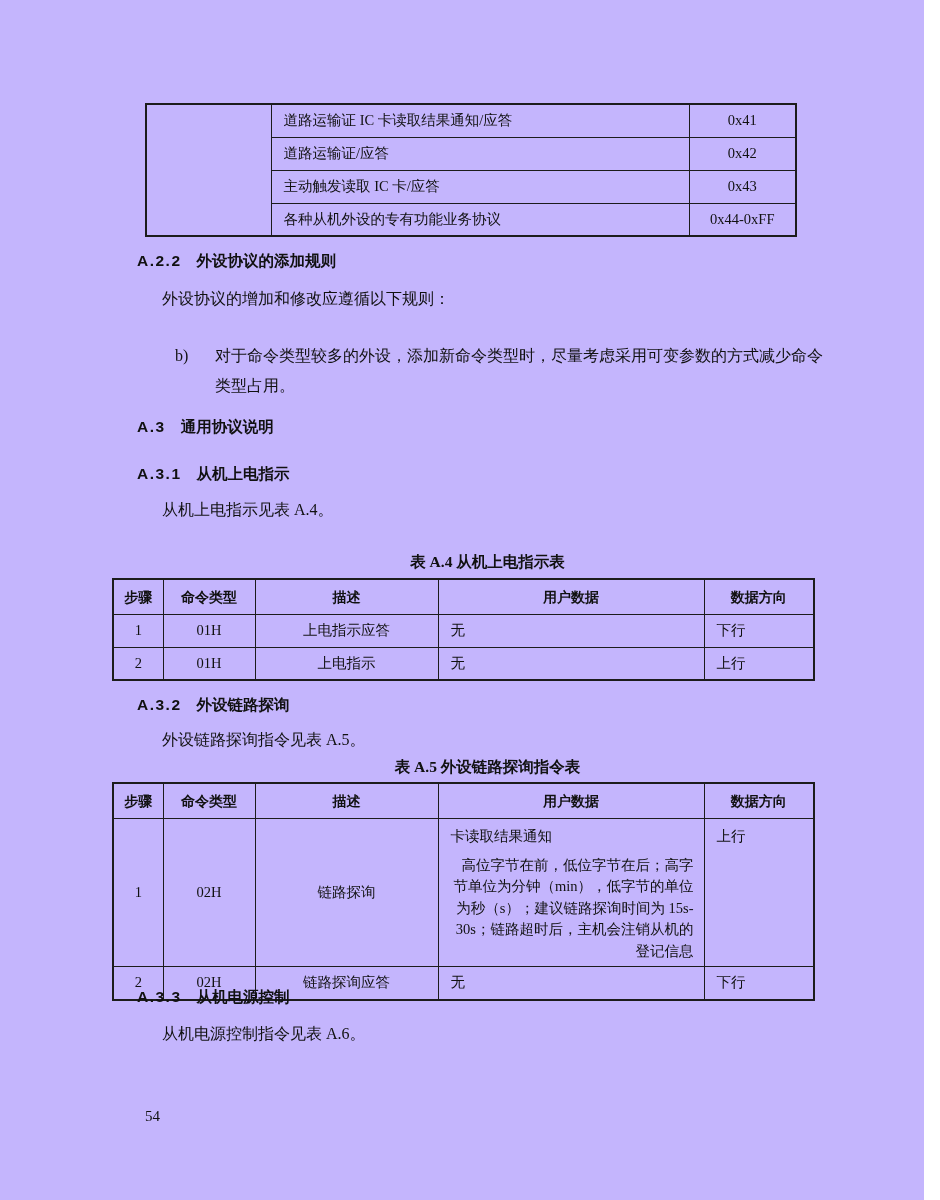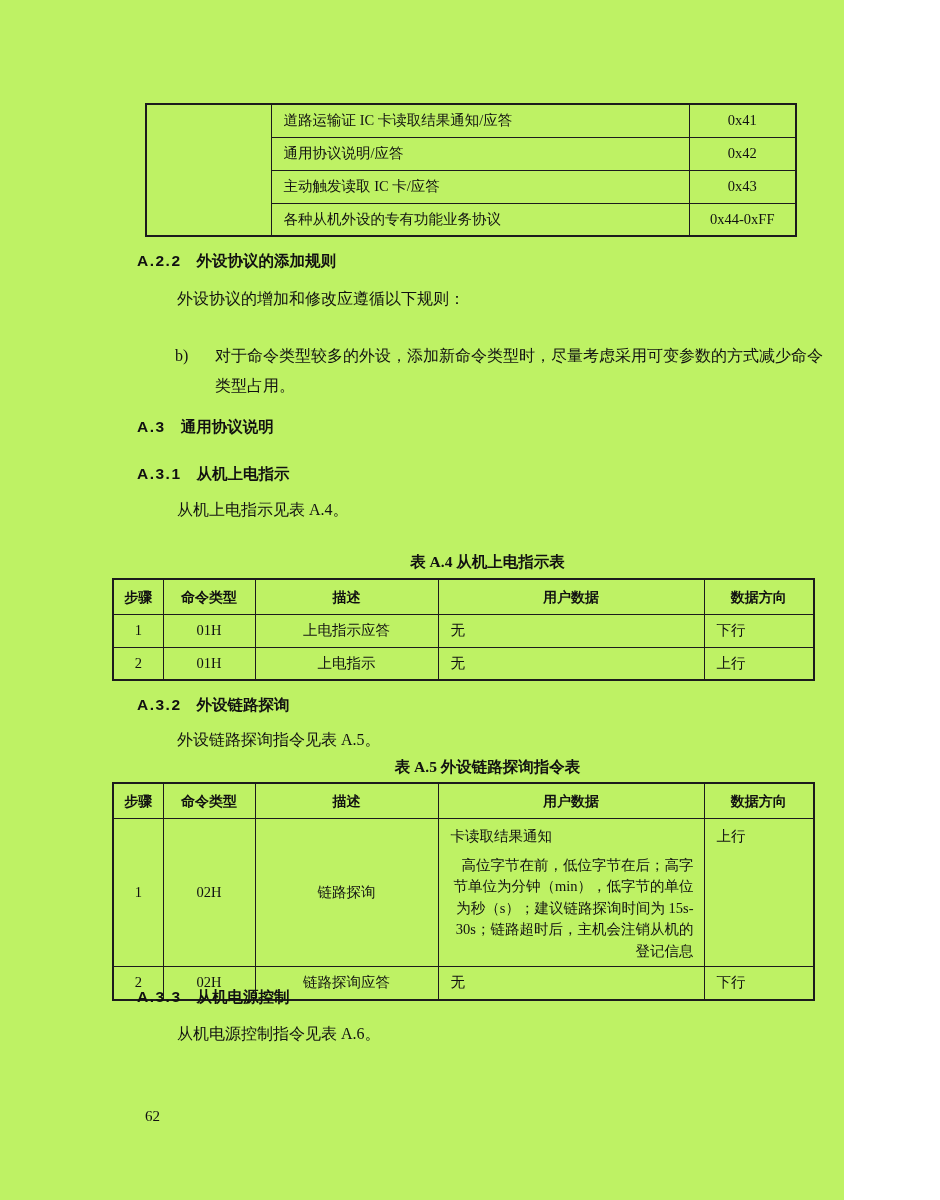--- a/index.html
+++ b/index.html
@@ -1,21 +1,21 @@
 <!DOCTYPE html>
 <html><head>
 <meta charset="utf-8">
 <style>
   html,body { margin:0; padding:0; }
   body {
     width:940px; height:1200px; background:#ffffff;
     font-family:"Liberation Serif","DejaVu Serif",serif;
     color:#111111;
   }
-  .page { position:relative; width:844px; height:1200px; overflow:hidden; background:#bef264; }
+  .page { position:relative; width:924px; height:1200px; overflow:hidden; background:#c4b5fd; }
 
   
   table.tbl {
     position:absolute; border-collapse:collapse; table-layout:fixed;
     border:2px solid #1c1c1c;
   }
   table.tbl td, table.tbl th {
     border:1px solid #1c1c1c; padding:0; overflow:hidden;
     font-size:14.5px; line-height:1.3; vertical-align:middle;
   }
@@ -42,21 +42,21 @@
 
   
   .sec-head {
     position:absolute; left:137px;
     font-family:"Liberation Sans","DejaVu Sans",sans-serif;
     font-weight:bold; font-size:15.5px; white-space:nowrap;
   }
   .sec-num { letter-spacing:1.5px; margin-right:15px; }
 
   
-  .para { position:absolute; left:177px; font-size:16px; white-space:nowrap; }
+  .para { position:absolute; left:162px; font-size:16px; white-space:nowrap; }
   .li   { position:absolute; left:175px; font-size:16px; line-height:30px; }
   .li .mk { display:inline-block; width:40px; vertical-align:top; }
   .li .tx { display:inline-block; width:608px; vertical-align:top; }
 
   
   .caption {
     position:absolute; left:112px; width:751px; text-align:center;
     font-size:15.5px; font-weight:600; white-space:nowrap;
   }
 
@@ -73,21 +73,21 @@
         <col style="width:418px">
         <col style="width:107px">
       </colgroup>
     <tbody>
         <tr>
       <td rowspan="4"></td>
       <td class="cell-left">道路运输证 IC 卡读取结果通知/应答</td>
       <td class="cell-center">0x41</td>
     </tr>
     <tr>
-      <td class="cell-left">通用协议说明/应答</td>
+      <td class="cell-left">道路运输证/应答</td>
       <td class="cell-center">0x42</td>
     </tr>
     <tr>
       <td class="cell-left">主动触发读取 IC 卡/应答</td>
       <td class="cell-center">0x43</td>
     </tr>
     <tr>
       <td class="cell-left">各种从机外设的专有功能业务协议</td>
       <td class="cell-center">0x44-0xFF</td>
     </tr>
@@ -184,15 +184,15 @@
       <td class="cell-left">下行</td>
     </tr>
   </tbody>
     </table>
 
   <div class="sec-head" style="top:987px;">
     <span class="sec-num">A.3.3</span><span>从机电源控制</span>
   </div>
   <div class="para" style="top:1024px;">从机电源控制指令见表 A.6。</div>
 
-  <div class="page-num">62</div>
+  <div class="page-num">54</div>
 
 </div>
 
 </body></html>

